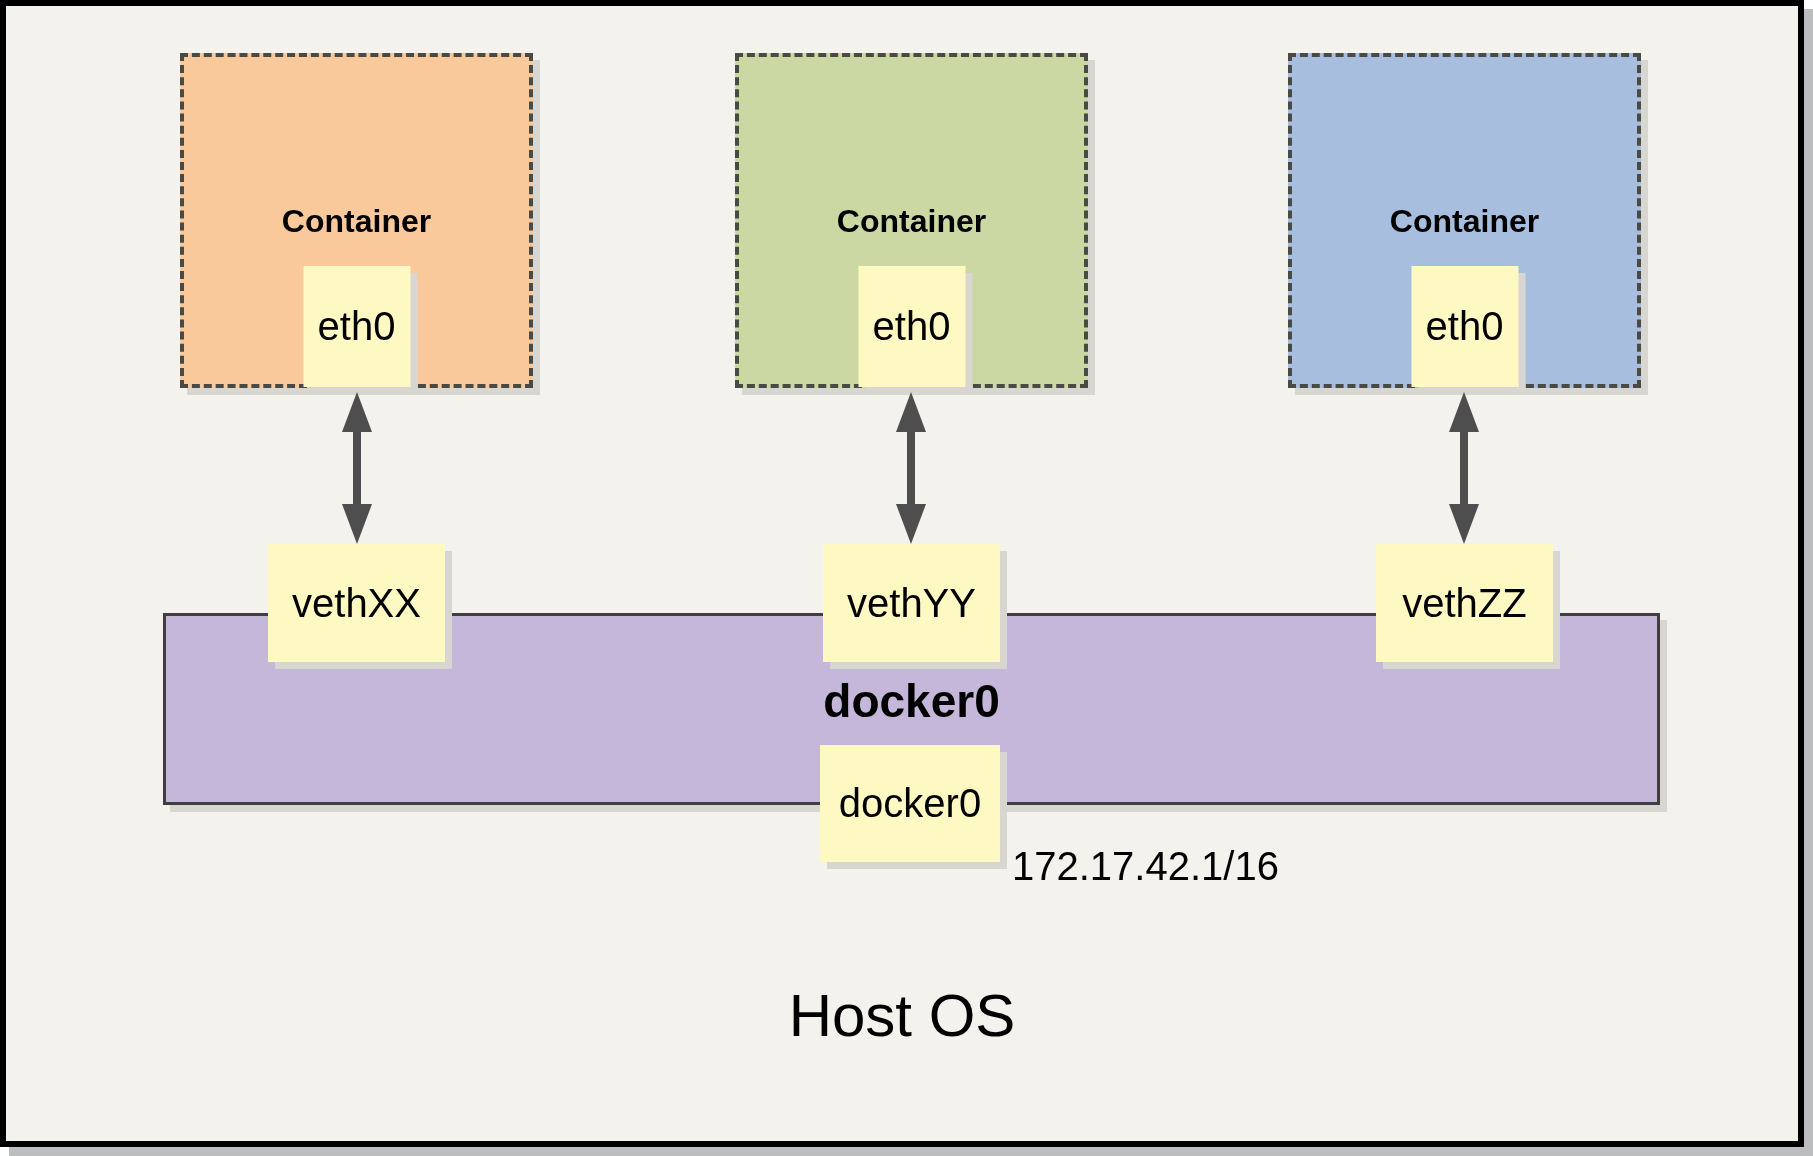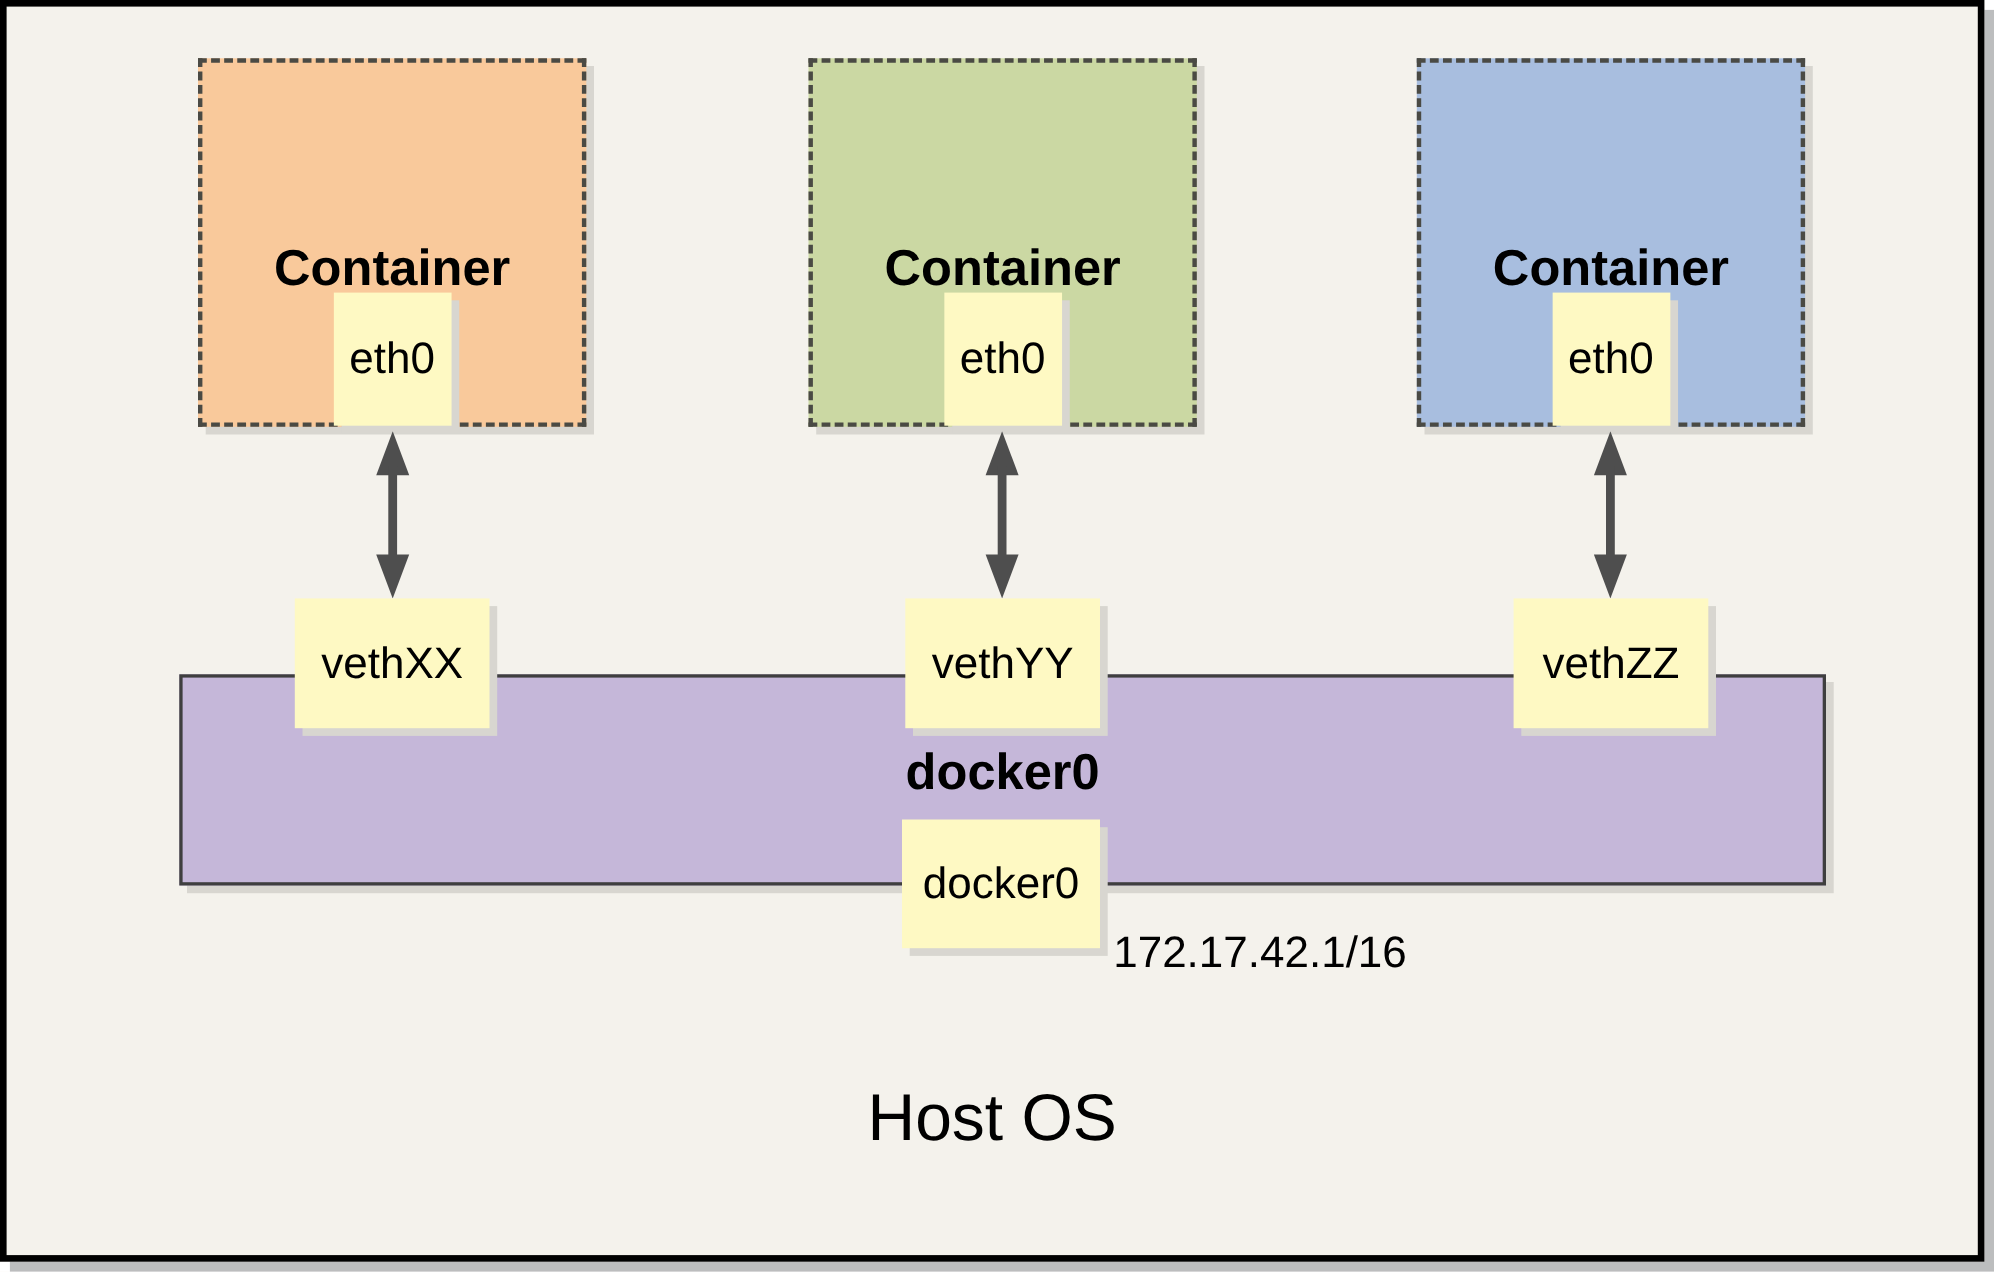--- a/index.html
+++ b/index.html
@@ -16,21 +16,21 @@
   .container-box{
     position:absolute;top:47px;width:353px;height:335px;box-sizing:border-box;
     border:4px dashed #4a4a44;
     box-shadow:7px 7px 0 #d8d6d0;
   }
   .c1{left:174px;}
   .c2{left:729px;}
   .c3{left:1282px;}
   .container-title{
     position:absolute;left:0;right:0;top:138px;text-align:center;
-    font-size:46px;font-weight:bold;line-height:52px;margin-top:22px;
+    font-size:32px;font-weight:bold;line-height:52px;
   }
   
   .ylabel{
     position:absolute;background:#fef9c3;box-shadow:7px 7px 0 #d8d6d0;
     display:flex;align-items:center;justify-content:center;
     font-size:40px;
   }
   .eth-label{
     left:50%;transform:translateX(-50%);bottom:-3px;width:107px;height:121px;
   }

